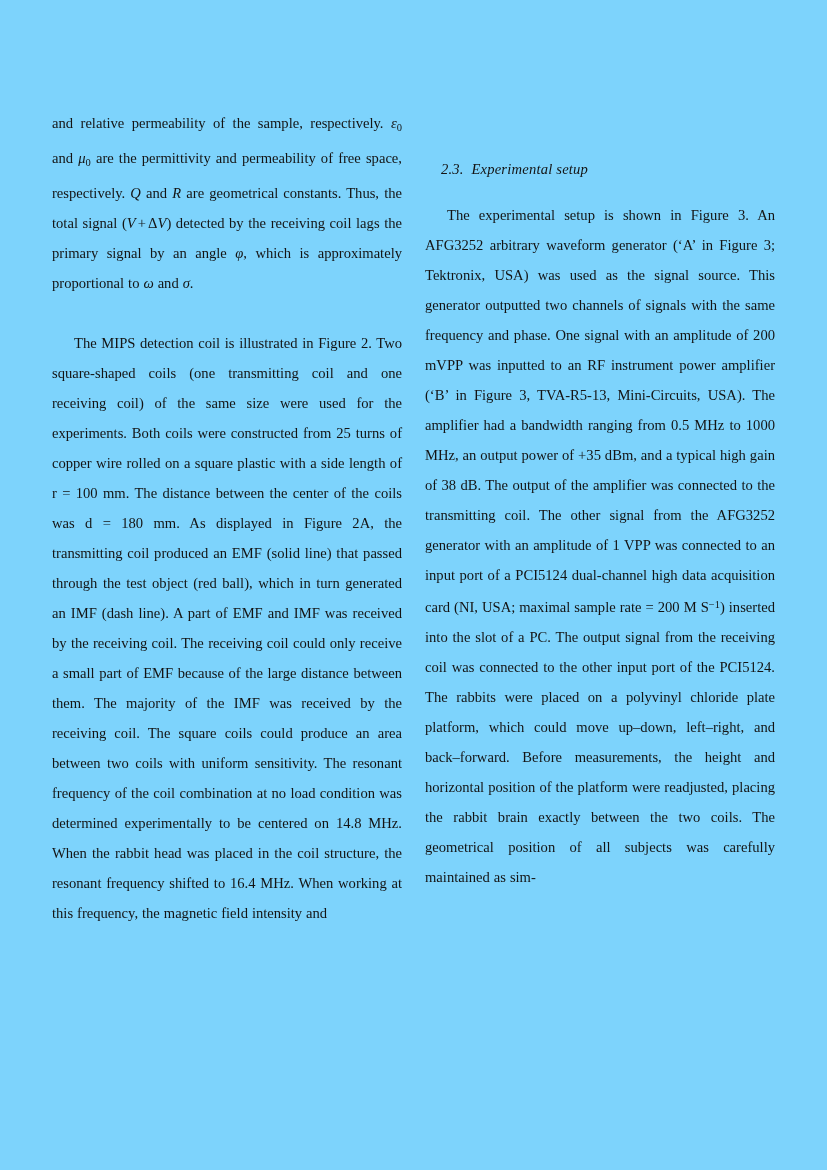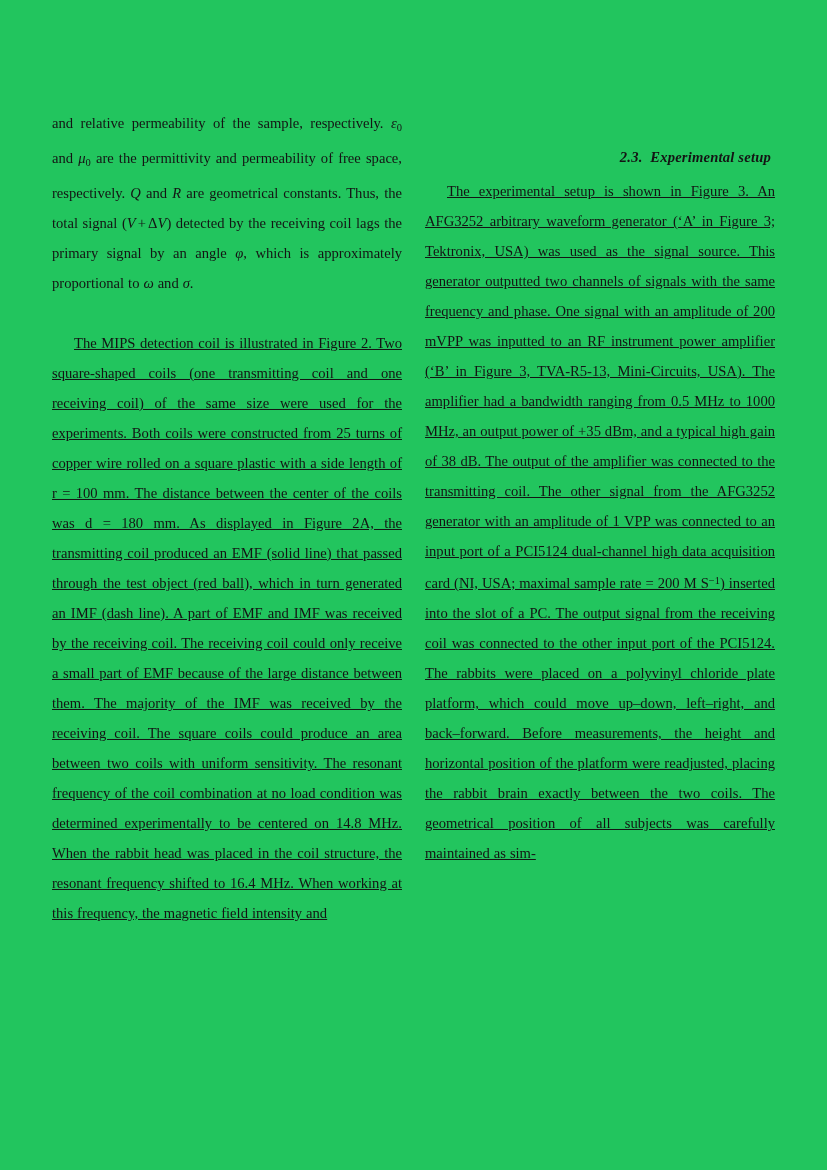--- a/index.html
+++ b/index.html
@@ -13,21 +13,21 @@
     position: relative;
     font-family: "Liberation Serif", "DejaVu Serif", serif;
     color: #141414;
     overflow: hidden;
   }
 
   
   .page {
     position: absolute;
     inset: 0;
-    background: #22c55e;
+    background: #7dd3fc;
   }
 
   .columns {
     position: absolute;
     left: 52px;
     top: 108px;
     width: 723px;
     height: 945px;
     display: flex;
     justify-content: space-between;
@@ -44,31 +44,29 @@
     line-height: 30px;
     text-align: justify;
     text-justify: inter-word;
     -webkit-hyphens: none;
     hyphens: none;
     word-spacing: 0.02em;
   }
 
   p.para.indent {
     text-indent: 22px;
-    text-decoration: underline;
   }
 
   h3.section-head {
-    margin: 4px;
+    margin: 16px;
     font-size: 14.6px;
     line-height: 30px;
     font-style: italic;
-    font-weight: bold;
+    font-weight: normal;
     letter-spacing: 0.2px;
-    text-align: right;
   }
 
   
   .gap-head-before { height: 30px; }
 
   
   .mi {
     font-style: italic;
     font-family: "Liberation Serif", "DejaVu Serif", serif;
   }

